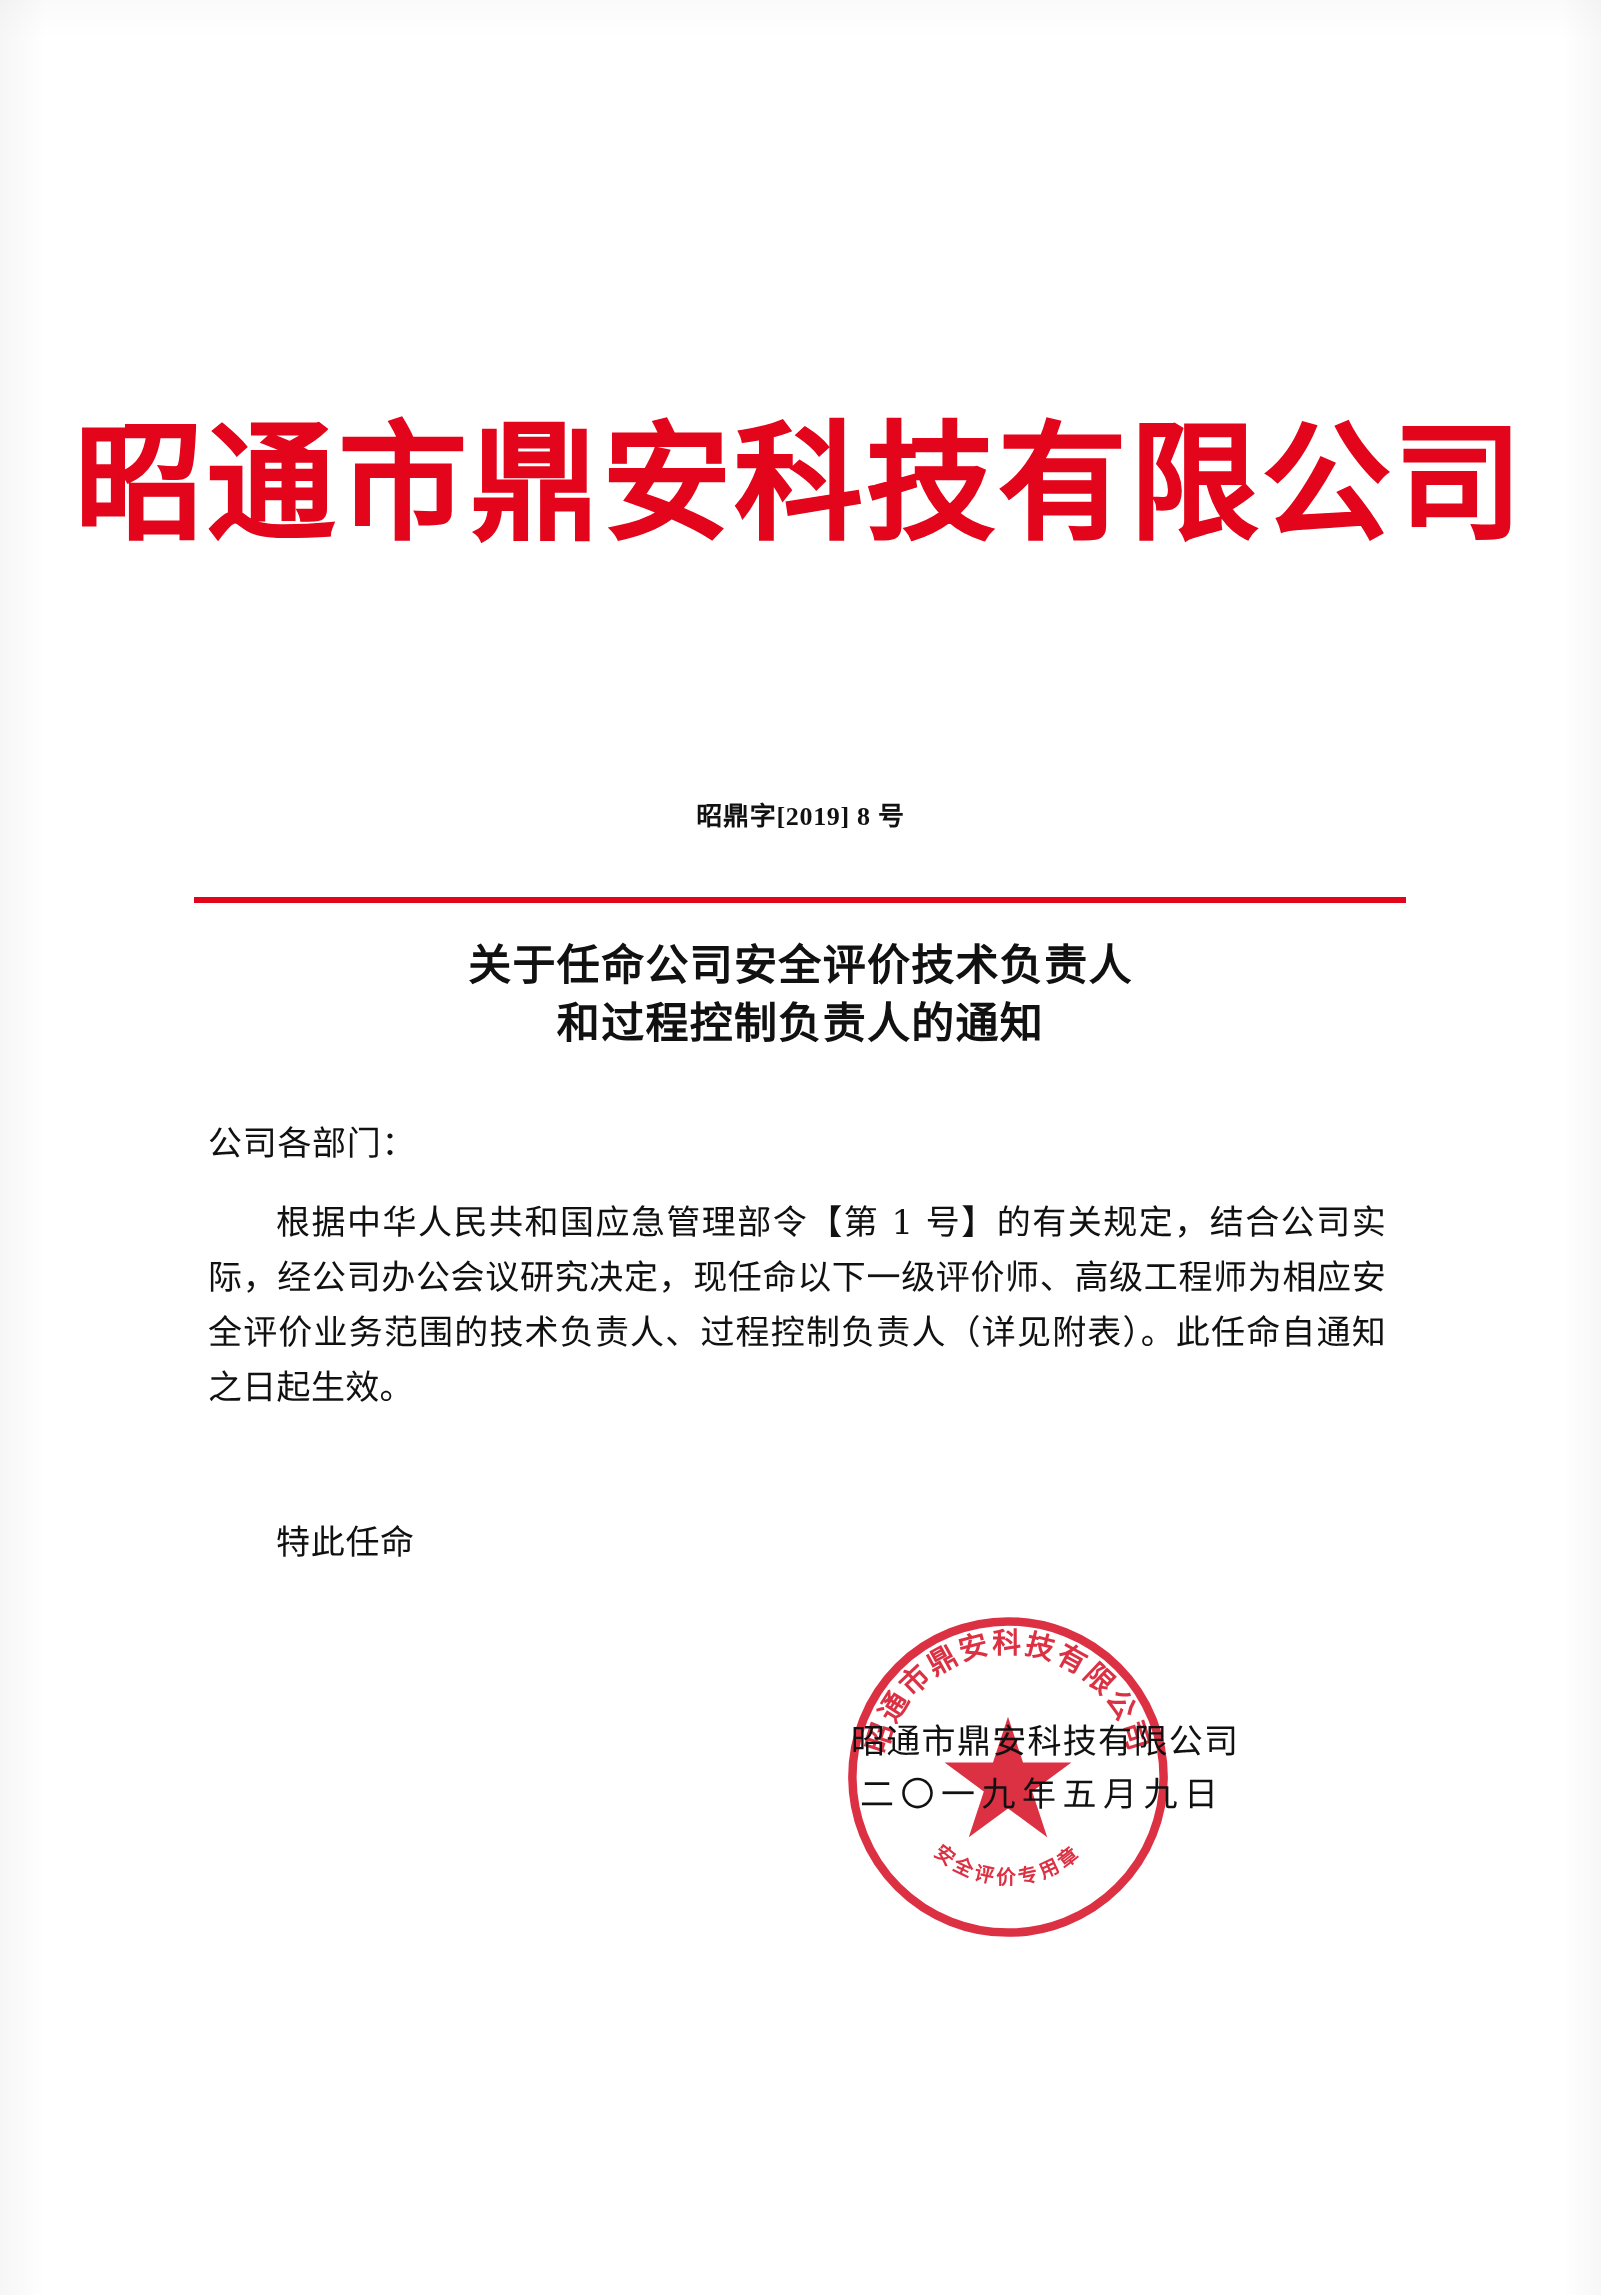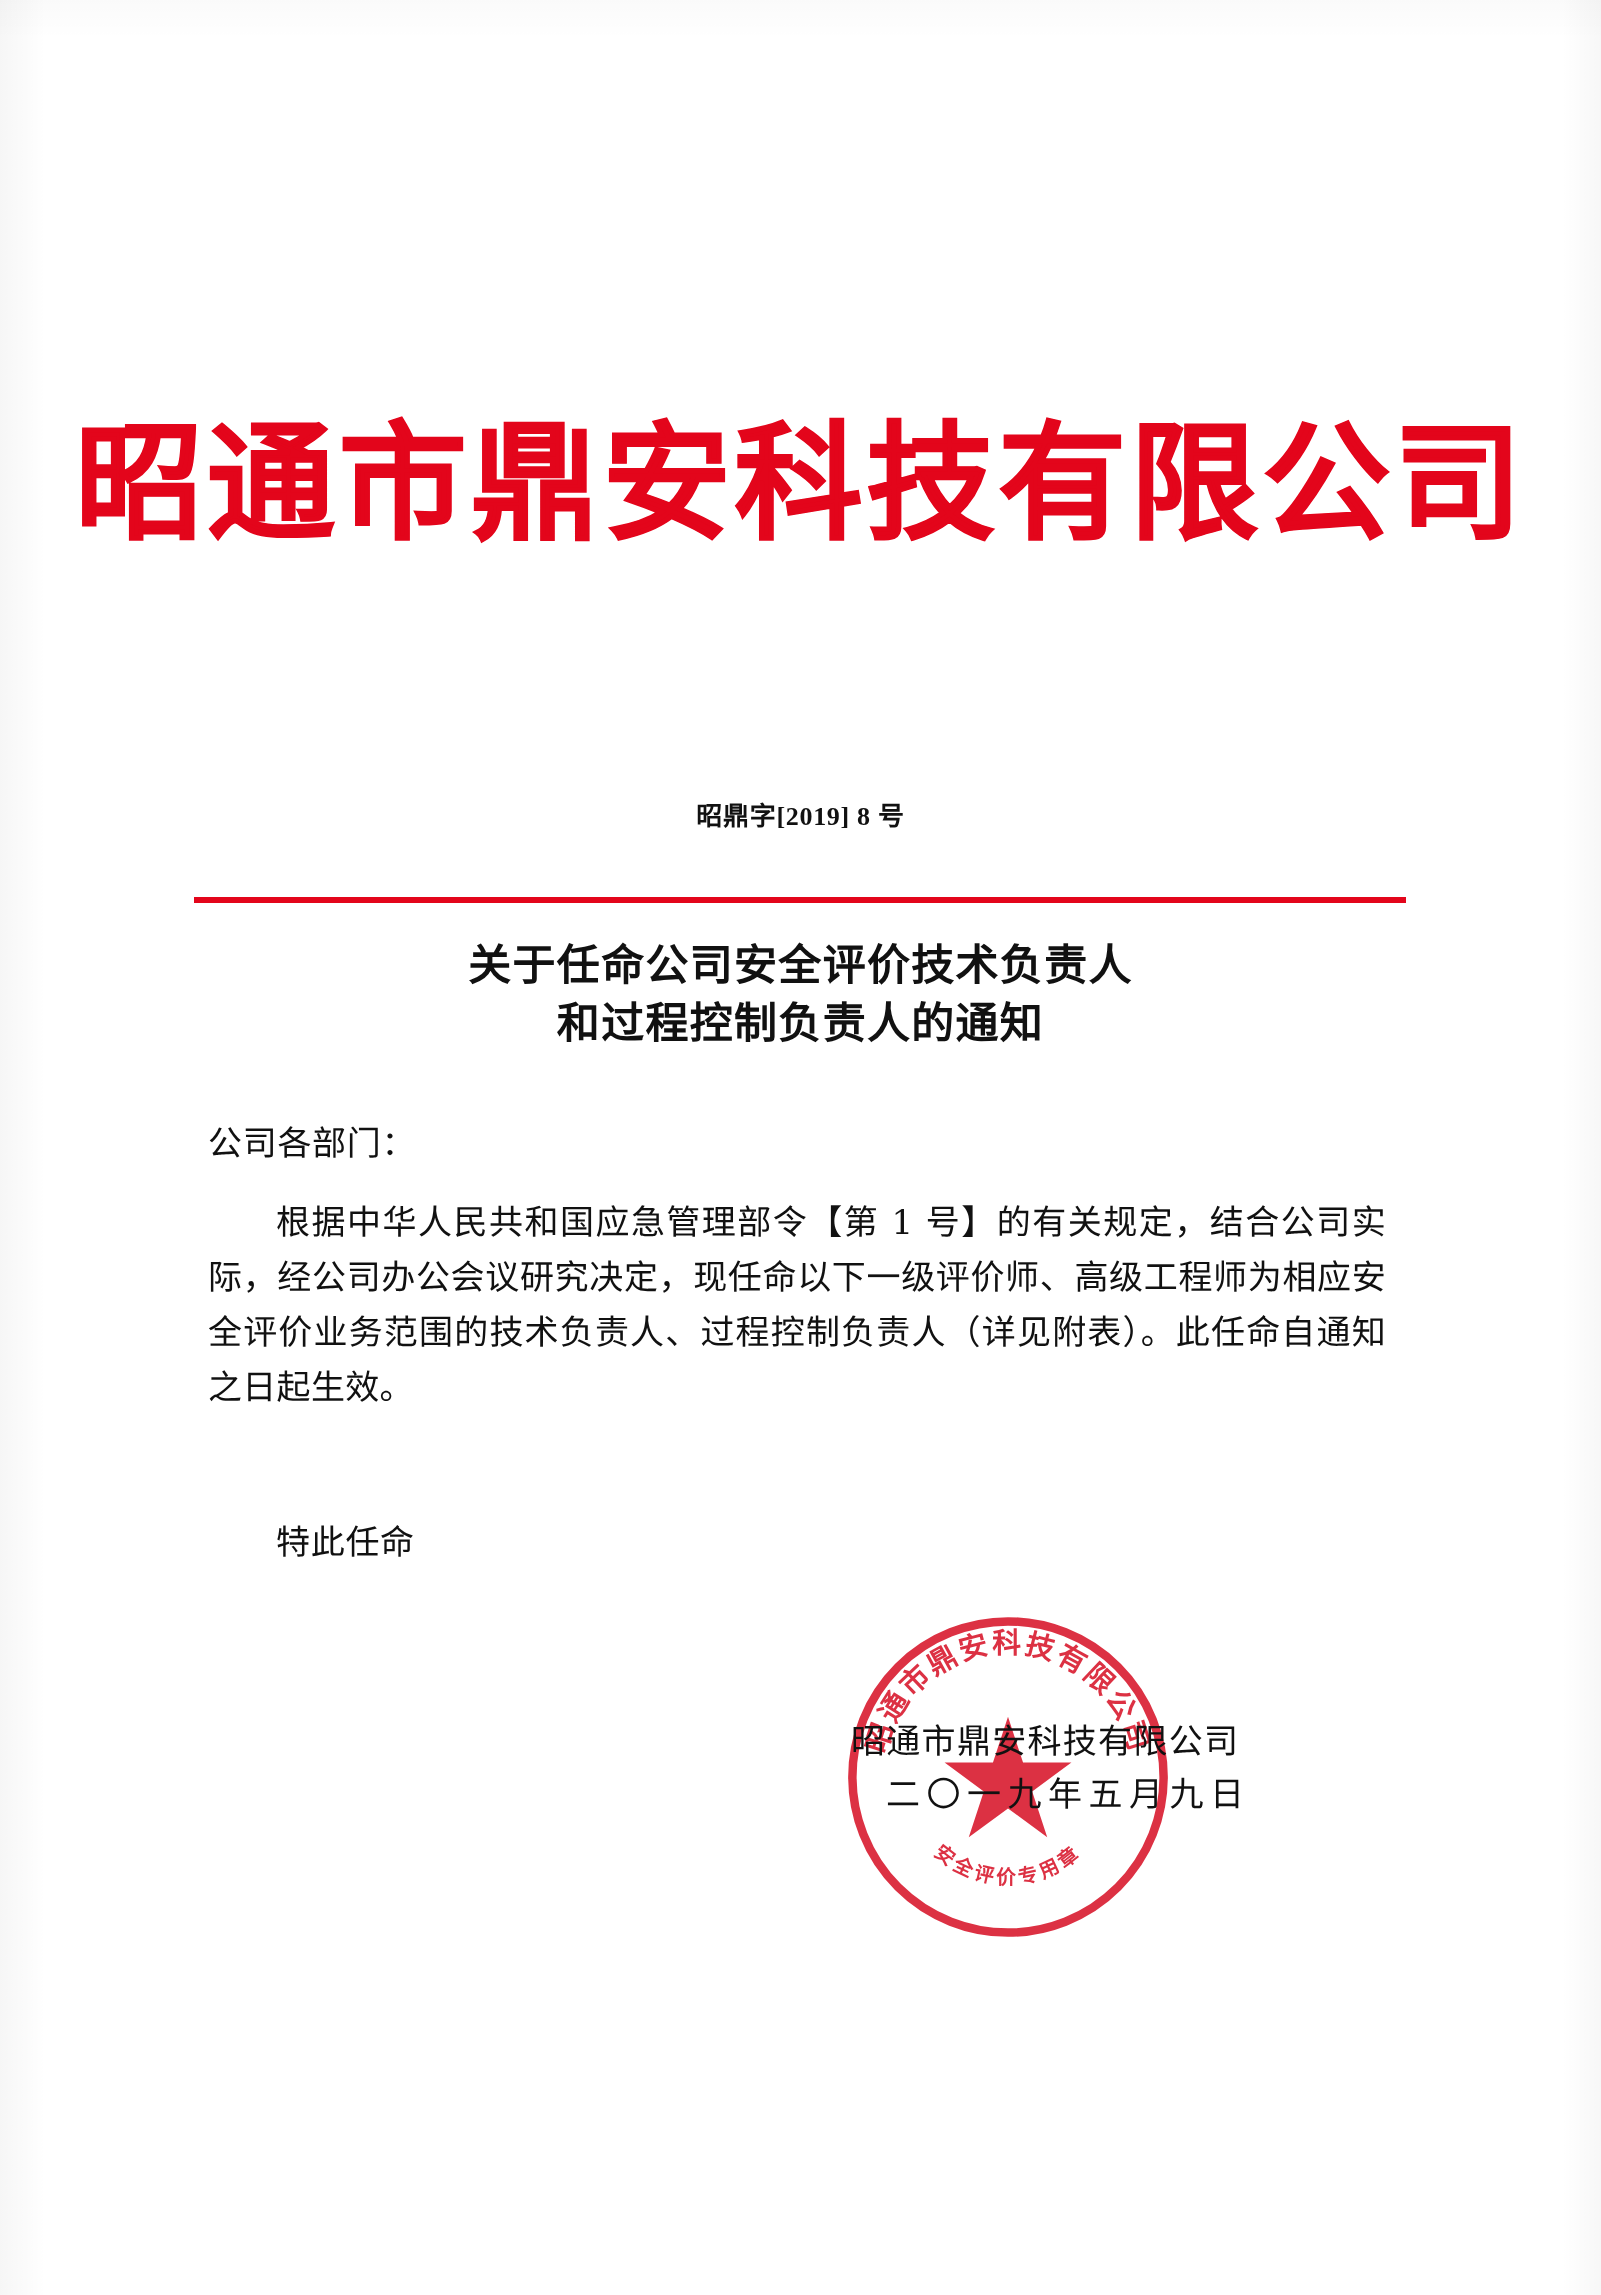--- a/index.html
+++ b/index.html
@@ -133,21 +133,21 @@
     top: 1715px;
     left: 851px;
     font-family: "DejaVu Serif", "Liberation Serif", serif;
     font-size: 34px;
     line-height: 1.55;
     letter-spacing: 1.3px;
     color: #111;
     z-index: 3;
   }
   .signature .sig-line { display: block; white-space: nowrap; }
-  .signature .sig-date { display: block; white-space: nowrap; margin-left: 35px; letter-spacing: 6.5px;}
+  .signature .sig-date { display: block; white-space: nowrap; margin-left: 9px; letter-spacing: 6.5px;}
 
   
   .seal {
     position: absolute;
     top: 1607px;
     left: 838px;
     width: 340px;
     height: 340px;
     z-index: 2;
     opacity: 0.88;

